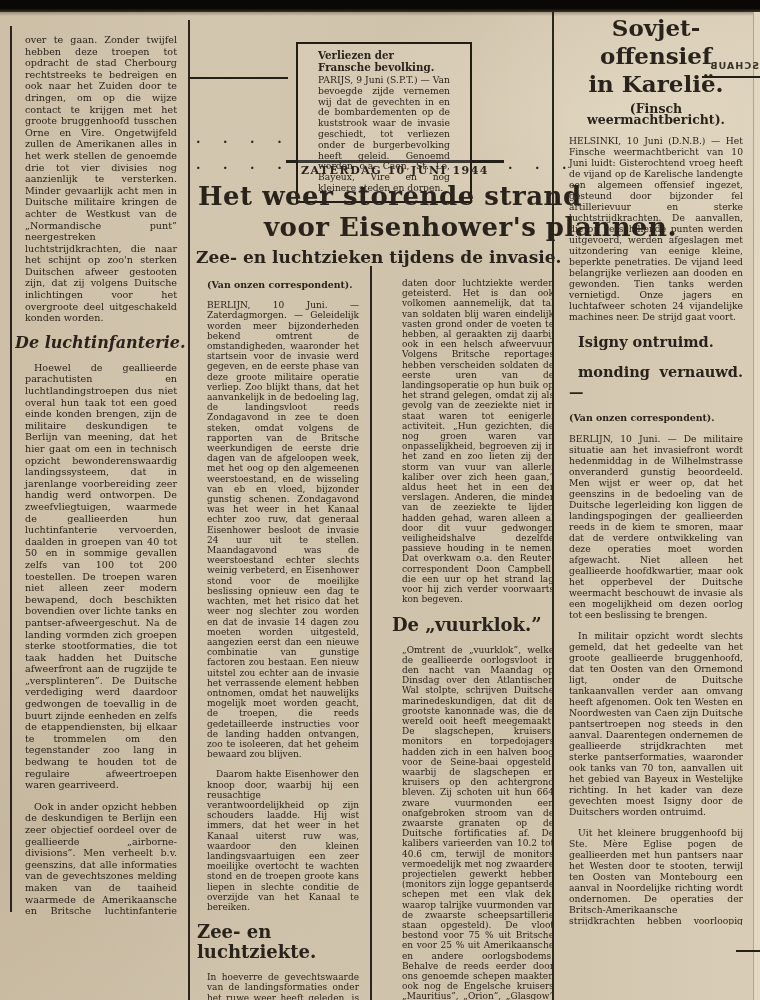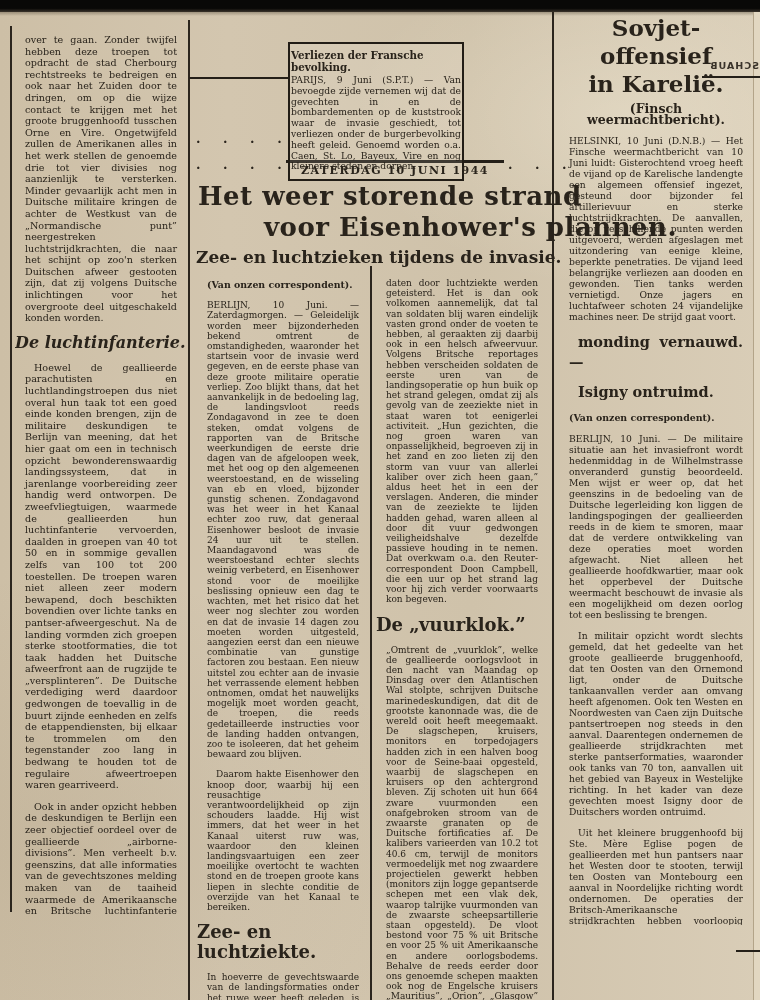--- a/index.html
+++ b/index.html
@@ -19,34 +19,34 @@
   .edge-right{left:753px;top:12px;width:7px;height:988px;background:#e2d7c1;border-left:1px solid #b3a489;}
   
   .vrule{width:2px;background:#2b2username5;background:#2b251d;}
   .hrule{height:2px;background:#241f18;}
   
   .coltext p{margin:10px;text-align:justify;text-indent:9px;}
   .coltext p.noindent{text-indent:0;}
   #col-left{left:15px;top:24px;width:172px;height:892px;overflow:hidden;font-size:9.6px;line-height:11.6px;}
   #col-left h2{font-size:16px;line-height:18px;margin:7px 0 4px;font-weight:700;font-style:italic;}
   
-  #casualty-box{left:288px;top:42px;width:176px;border:2px solid #221d16;padding:5px 1px 7px;box-sizing:border-box;background:rgba(255,250,235,.12);}
+  #casualty-box{left:296px;top:42px;width:176px;border:2px solid #221d16;padding:5px 20px 7px;box-sizing:border-box;background:rgba(255,250,235,.12);}
   #casualty-box h3{margin:0 0 2px;font-size:10.3px;line-height:12px;font-weight:700;}
   #casualty-box p{margin:0;font-size:9.2px;line-height:10.8px;text-align:justify;}
   
   .dotsrow{font-size:13px;font-weight:700;letter-spacing:9px;color:#2a241c;white-space:nowrap;}
   
   #date-banner{left:286px;top:164px;width:218px;text-align:center;font-weight:700;font-size:11px;letter-spacing:1.5px;white-space:nowrap;}
   #headline-1{left:198px;top:181px;font-size:26px;font-weight:700;white-space:nowrap;letter-spacing:.5px;}
   #headline-2{left:264px;top:212px;font-size:26px;font-weight:700;white-space:nowrap;letter-spacing:.5px;}
   #subhead{left:196px;top:247px;width:358px;text-align:center;font-size:17px;font-weight:700;white-space:nowrap;}
   
   .midcol{font-size:9px;line-height:10.2px;overflow:hidden;}
   #col-a{left:197px;top:270px;width:172px;height:730px;}
-  #col-b{left:376px;top:268px;width:172px;height:732px;}
+  #col-b{left:392px;top:268px;width:172px;height:732px;}
   .midcol h2{font-size:18px;line-height:20px;margin:8px 0 4px;font-weight:700;}
   .byline{text-align:center;font-size:9.4px;font-weight:700;text-indent:0 !important;margin-bottom:2px !important;}
   
   #col-right{left:559px;top:14px;width:194px;height:911px;overflow:hidden;font-size:9.2px;line-height:11px;}
   #col-right .head-xl{text-align:center;font-size:23px;line-height:28px;font-weight:700;margin:0;}
   #col-right .source-line{text-align:center;font-size:12.5px;font-weight:700;margin:5px 0 4px;}
   #situation-box{border:2px solid #221d16;padding:4px 4px 6px;margin:12px 0 4px;}
   #situation-box .head-xl{font-size:20px;line-height:26px;letter-spacing:-.2px;}
   .subhead-md{text-align:center;font-size:14.5px;line-height:20px;font-weight:700;margin:0;}
   #schaub{left:711px;top:60px;width:48px;transform:scaleX(-1);font-family:"DejaVu Sans",sans-serif;font-size:9.5px;font-weight:700;letter-spacing:1px;color:#3a332a;text-align:center;}
@@ -108,22 +108,22 @@
 
   <section id="col-right" class="abs coltext">
     <article>
       <h1 class="head-xl">Sovjet-offensief</h1>
       <h1 class="head-xl">in Karelië.</h1>
       <p class="source-line noindent">(Finsch weermachtbericht).</p>
       <p class="noindent">HELSINKI, 10 Juni (D.N.B.) — Het Finsche weermachtbericht van 10 Juni luidt: Gisterochtend vroeg heeft de vijand op de Karelische landengte een algemeen offensief ingezet, gesteund door bijzonder fel artillerievuur en sterke luchtstrijdkrachten. De aanvallen, die op verschillende punten werden uitgevoerd, werden afgeslagen met uitzondering van eenige kleine, beperkte penetraties. De vijand leed belangrijke verliezen aan dooden en gewonden. Tien tanks werden vernietigd. Onze jagers en luchtafweer schoten 24 vijandelijke machines neer. De strijd gaat voort.</p>
     </article>
 
     <article>
+      <p class="subhead-md">Isigny ontruimd.</p>
       <p class="subhead-md">monding vernauwd. —</p>
-      <p class="subhead-md">Isigny ontruimd.</p>
       <p class="byline" style="margin-top:3px;">(Van onzen correspondent).</p>
       <p class="noindent">BERLIJN, 10 Juni. — De militaire situatie aan het invasiefront wordt hedenmiddag in de Wilhelmstrasse onveranderd gunstig beoordeeld. Men wijst er weer op, dat het geenszins in de bedoeling van de Duitsche legerleiding kon liggen de landingspogingen der geallieerden reeds in de kiem te smoren, maar dat de verdere ontwikkeling van deze operaties moet worden afgewacht. Niet alleen het geallieerde hoofdkwartier, maar ook het opperbevel der Duitsche weermacht beschouwt de invasie als een mogelijkheid om dezen oorlog tot een beslissing te brengen.</p>
       <p>In militair opzicht wordt slechts gemeld, dat het gedeelte van het groote geallieerde bruggenhoofd, dat ten Oosten van den Ornemond ligt, onder de Duitsche tankaanvallen verder aan omvang heeft afgenomen. Ook ten Westen en Noordwesten van Caen zijn Duitsche pantsertroepen nog steeds in den aanval. Daarentegen ondernemen de geallieerde strijdkrachten met sterke pantserformaties, waaronder ook tanks van 70 ton, aanvallen uit het gebied van Bayeux in Westelijke richting. In het kader van deze gevechten moest Isigny door de Duitschers worden ontruimd.</p>
       <p>Uit het kleinere bruggenhoofd bij Ste. Mère Eglise pogen de geallieerden met hun pantsers naar het Westen door te stooten, terwijl ten Oosten van Montebourg een aanval in Noordelijke richting wordt ondernomen. De operaties der Britsch-Amerikaansche strijdkrachten hebben voorloopig tweeerlei doel; in de eerste plaats een vereeniging van het kleinere bruggenhoofd bij Ste. Mère Eglise en het grootere van Bayeux; de beide bruggenhoofden worden tot nu toe nog gescheiden door een smalle strook langs de Vire, terwijl Carentan, de voornaamste plaats aan den mond van deze rivier, in Duitsche handen is. En in de tweede plaats de verovering van Cherbourg, de Atlantische haven, die de geallieerden voor een uitbreiding van hun operaties tot landacties dwingt.</p>
     </article>
   </section>
 
 </div>
 
 </body></html>

